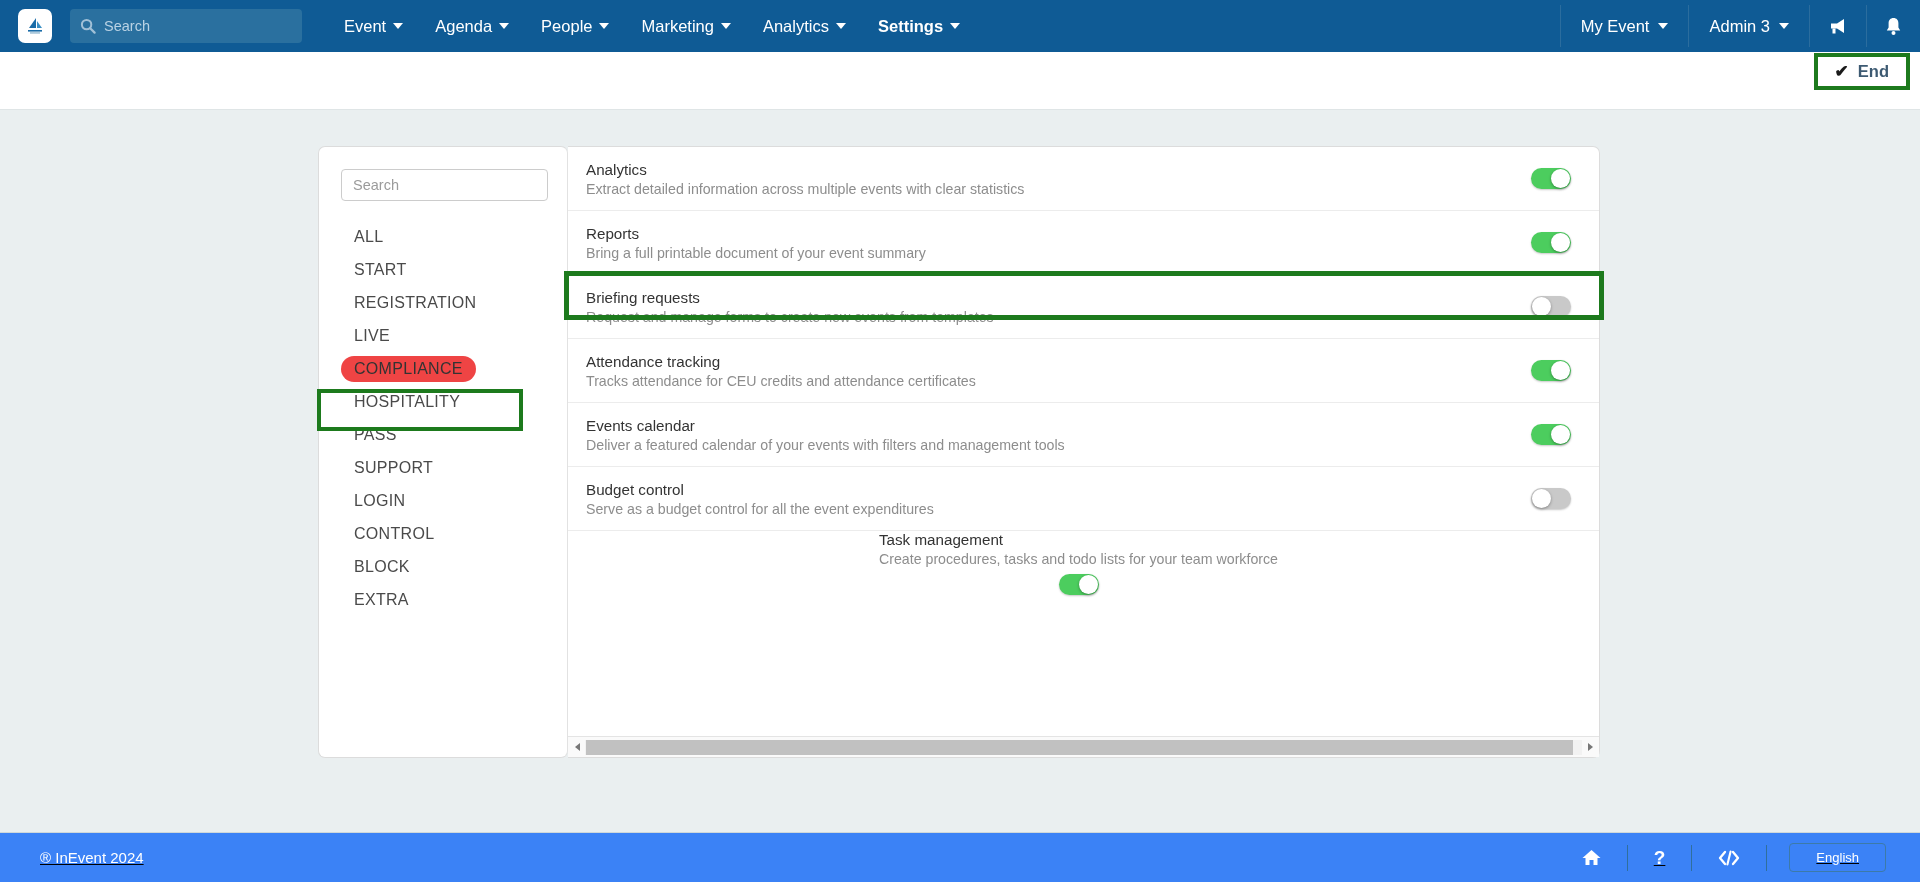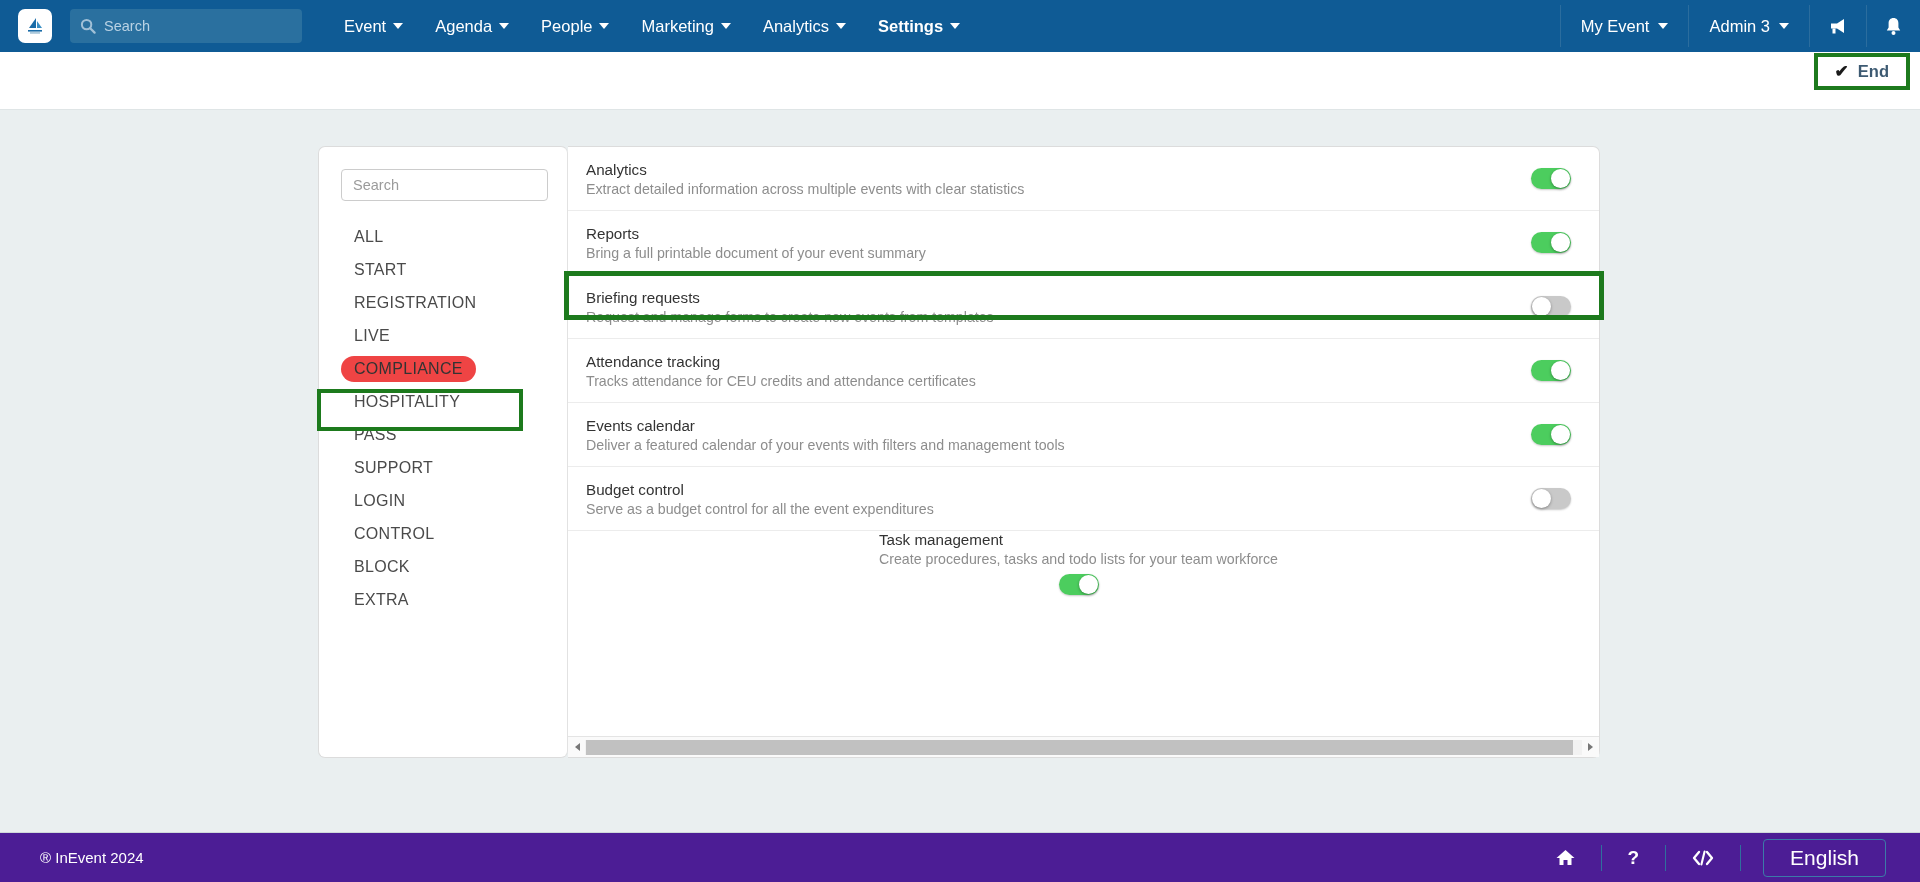--- a/index.html
+++ b/index.html
@@ -180,33 +180,34 @@
     position: absolute; right: -4px; top: -4px;
     width: 22px; height: 22px; border-radius: 50%;
     background: #e8513b; color: #fff; font-size: 12.5px; font-weight: bold;
     display: flex; align-items: center; justify-content: center;
     border: 2px solid #eaeff0;
   }
 
   
   #footer {
     position: absolute; left: 0; top: 832px; width: 1920px; height: 50px;
-    background: #4c1d95; display: flex; align-items: center;
+    background: #3b82f6; display: flex; align-items: center;
     border-top: 1px solid #cfd8da;
+    text-decoration: underline;
   }
   #copyright { color: #ffffff; font-size: 15px; margin-left: 40px; }
   #footer-right { margin-left: auto; display: flex; align-items: center; margin-right: 34px; }
   .f-icon {
     color: #ffffff; font-size: 17px; padding: 0 26px;
     border-right: 1px solid #2f6f9d; cursor: pointer;
     display: flex; align-items: center; height: 26px;
   }
   #lang-select {
     margin-left: 22px; border: 1px solid #3c7aa8; border-radius: 4px;
-    color: #ffffff; font-size: 21px; padding: 6px 26px; cursor: pointer;
+    color: #ffffff; font-size: 13px; padding: 6px 26px; cursor: pointer;
   }
 </style>
 </head>
 <body>
 
 <div id="topbar">
 
   <div id="logo-tile">
     <svg width="20" height="20" viewBox="0 0 20 20">
       <path d="M11 2 L11 12 L4 12 Z" fill="#1a6ca8"></path>

